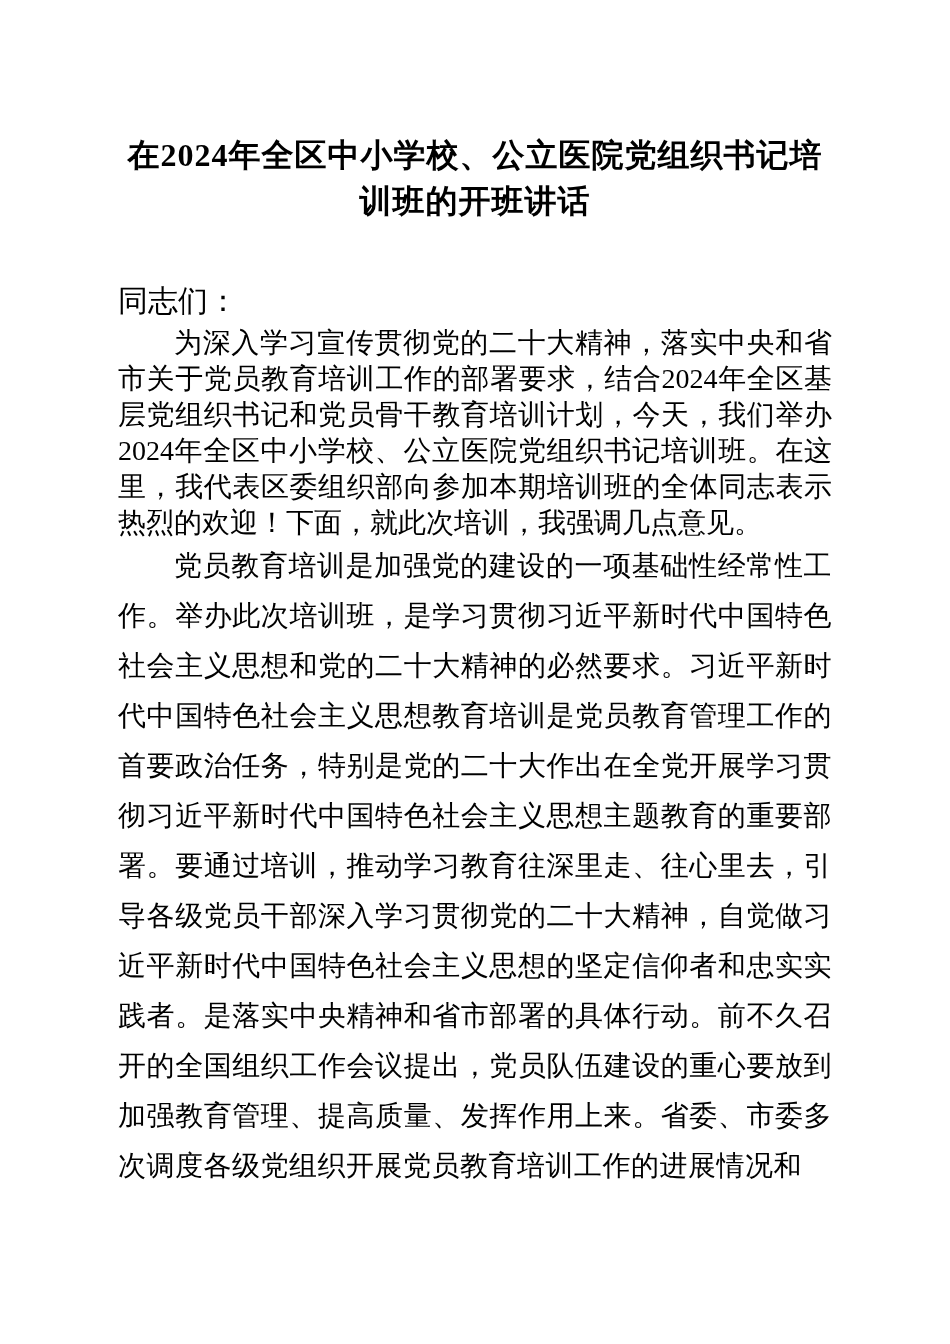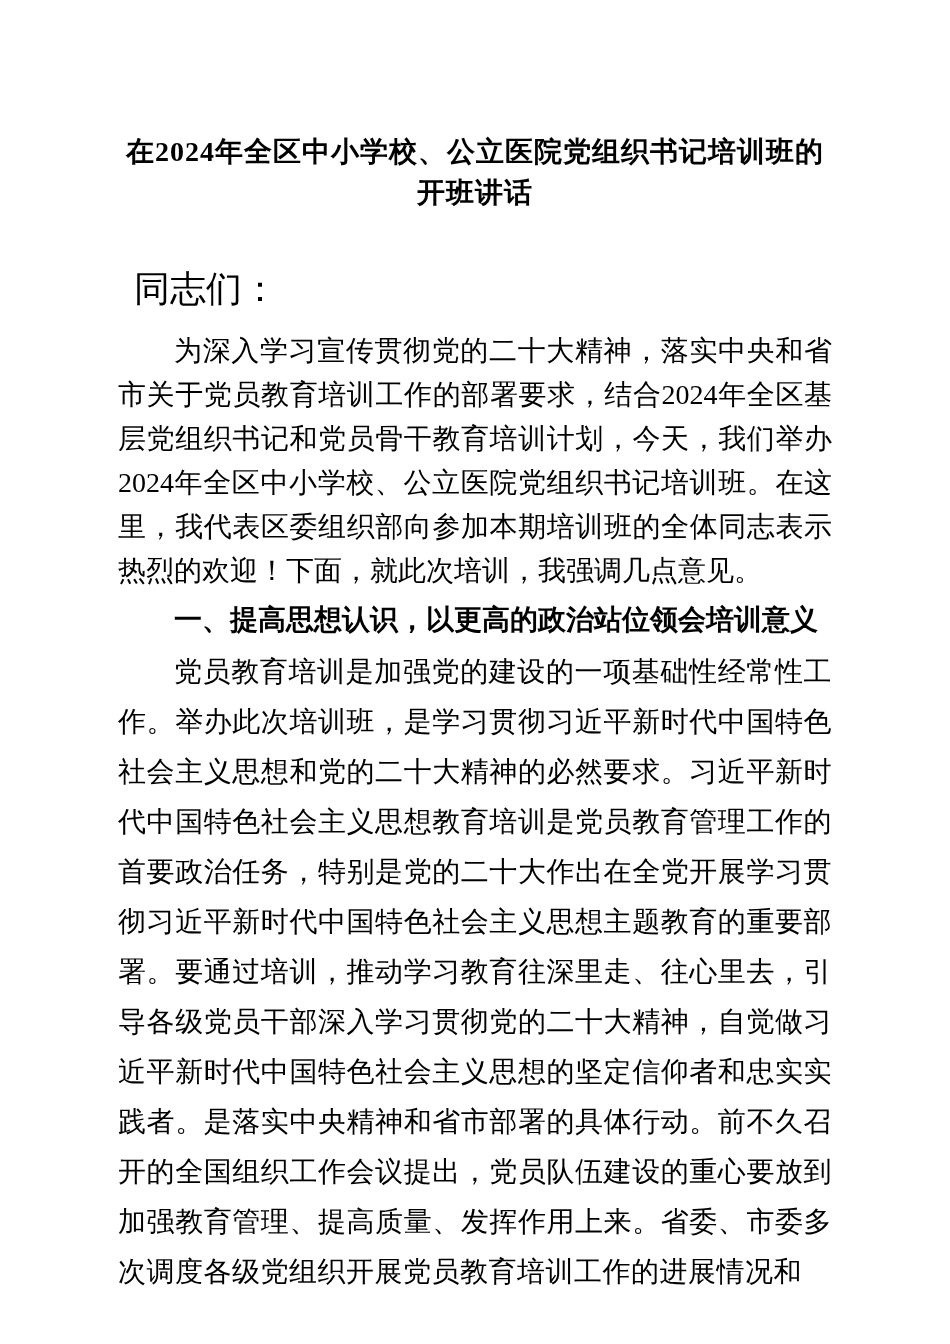--- a/index.html
+++ b/index.html
@@ -13,37 +13,37 @@
     height: 1344px;
     margin: 0 auto;
     background: #ffffff;
     box-sizing: border-box;
     padding: 118px 118px 0 118px;
     color: #000000;
     font-family: "Liberation Serif", "DejaVu Serif", serif;
     overflow: hidden;
   }
   .doc-title {
-    font-size: 28px;
+    font-size: 32px;
     line-height: 1.45;
     font-weight: 700;
     text-align: center;
     letter-spacing: 1px;
     margin: 14px 0 52px 0;
     font-family: "Liberation Serif", "DejaVu Serif", serif;
   }
   .salutation {
-    font-size: 36px;
+    font-size: 30px;
     line-height: 48px;
-    margin: 16px;
+    margin: 0;
     text-indent: 0;
   }
   .body-text {
     font-size: 28px;
-    line-height: 44px;
+    line-height: 36px;
     margin: 0;
     text-align: justify;
     text-indent: 2em;
   }
   .body-intro {
     font-style: normal;
   }
   .section-heading {
     font-size: 28px;
     line-height: 50px;
@@ -61,17 +61,16 @@
 <body>
 
 <div class="page">
 
   <h1 class="doc-title">在2024年全区中小学校、公立医院党组织书记培训班的开班讲话</h1>
 
   <p class="salutation">同志们：</p>
 
   <p class="body-text body-intro">为深入学习宣传贯彻党的二十大精神，落实中央和省市关于党员教育培训工作的部署要求，结合2024年全区基层党组织书记和党员骨干教育培训计划，今天，我们举办2024年全区中小学校、公立医院党组织书记培训班。在这里，我代表区委组织部向参加本期培训班的全体同志表示热烈的欢迎！下面，就此次培训，我强调几点意见。</p>
 
-  <h2 class="section-heading">一、提高思想认识，以更高的政治站位领会培训意义</h2>
 
   <p class="body-text body-kaiti">党员教育培训是加强党的建设的一项基础性经常性工作。举办此次培训班，是学习贯彻习近平新时代中国特色社会主义思想和党的二十大精神的必然要求。习近平新时代中国特色社会主义思想教育培训是党员教育管理工作的首要政治任务，特别是党的二十大作出在全党开展学习贯彻习近平新时代中国特色社会主义思想主题教育的重要部署。要通过培训，推动学习教育往深里走、往心里去，引导各级党员干部深入学习贯彻党的二十大精神，自觉做习近平新时代中国特色社会主义思想的坚定信仰者和忠实实践者。是落实中央精神和省市部署的具体行动。前不久召开的全国组织工作会议提出，党员队伍建设的重心要放到加强教育管理、提高质量、发挥作用上来。省委、市委多次调度各级党组织开展党员教育培训工作的进展情况和</p>
 
 </div>
 
 </body></html>

